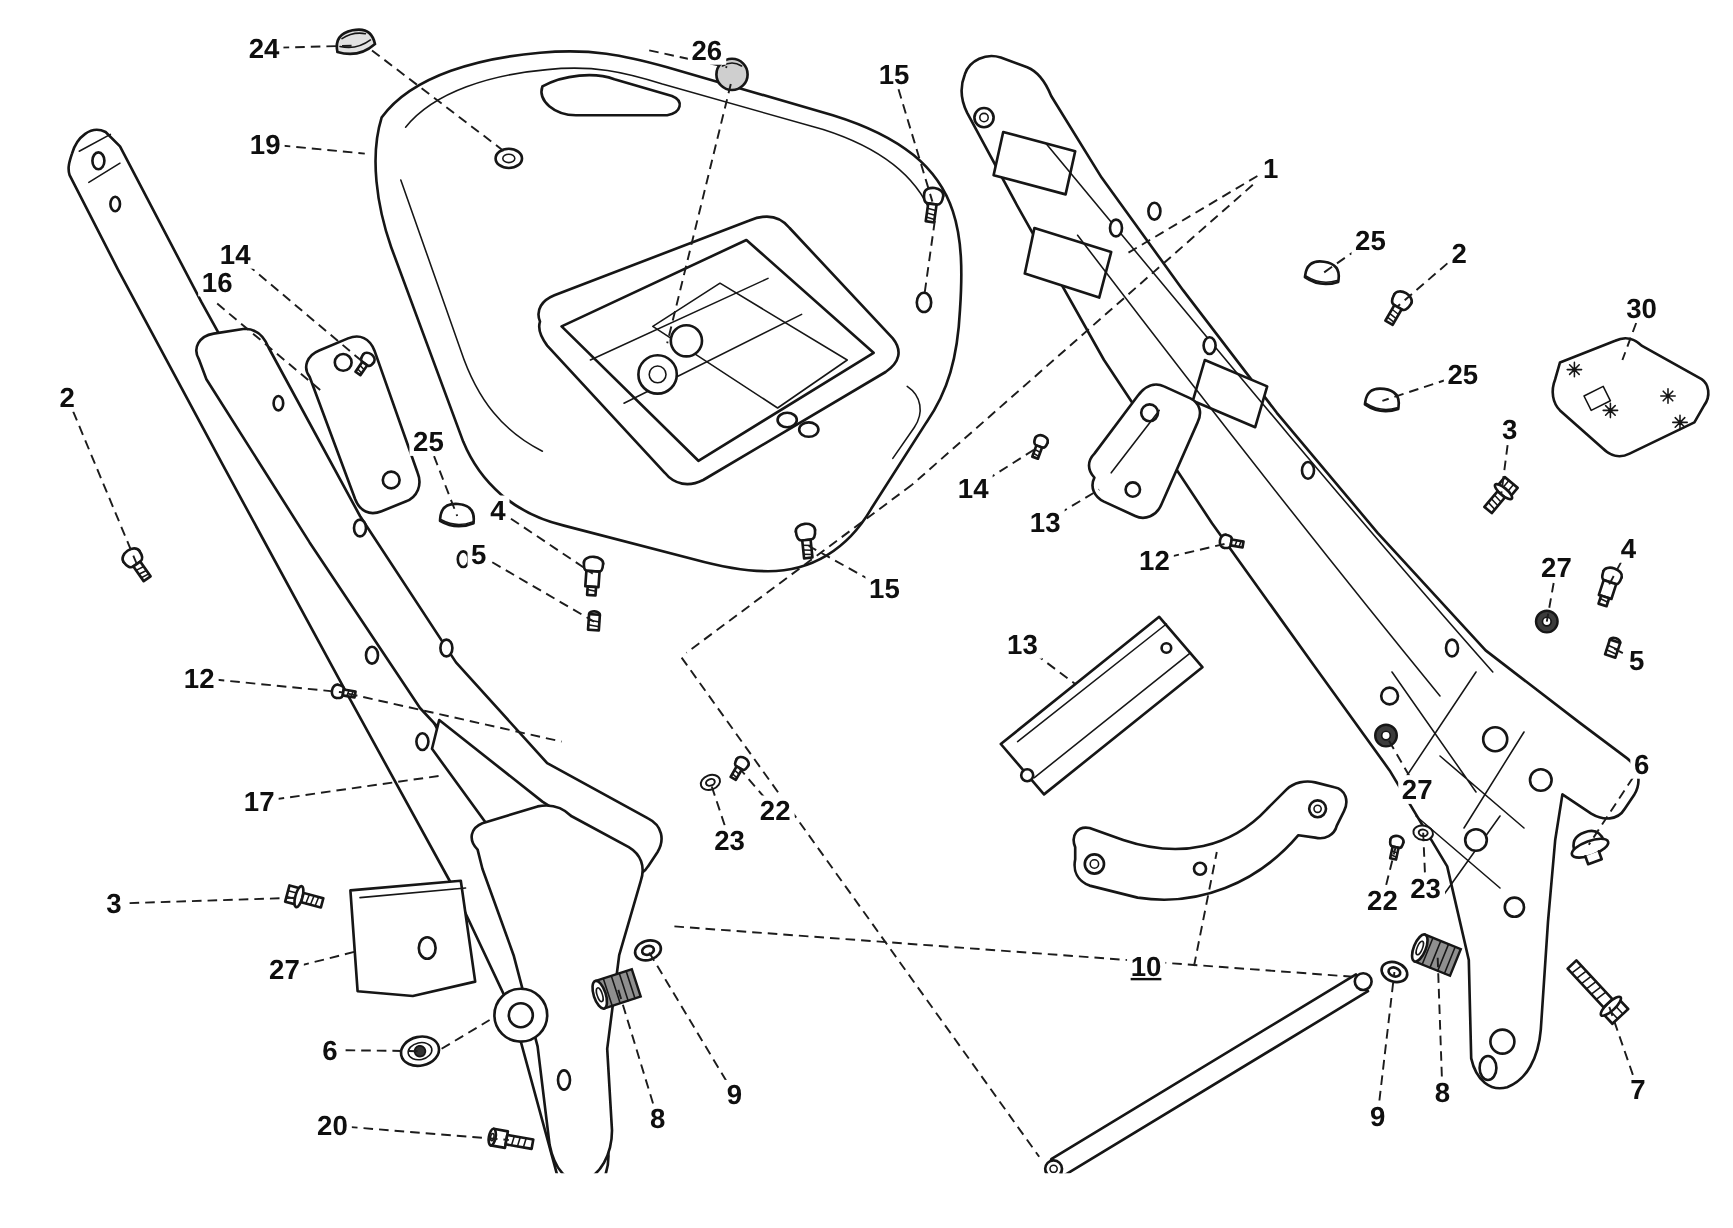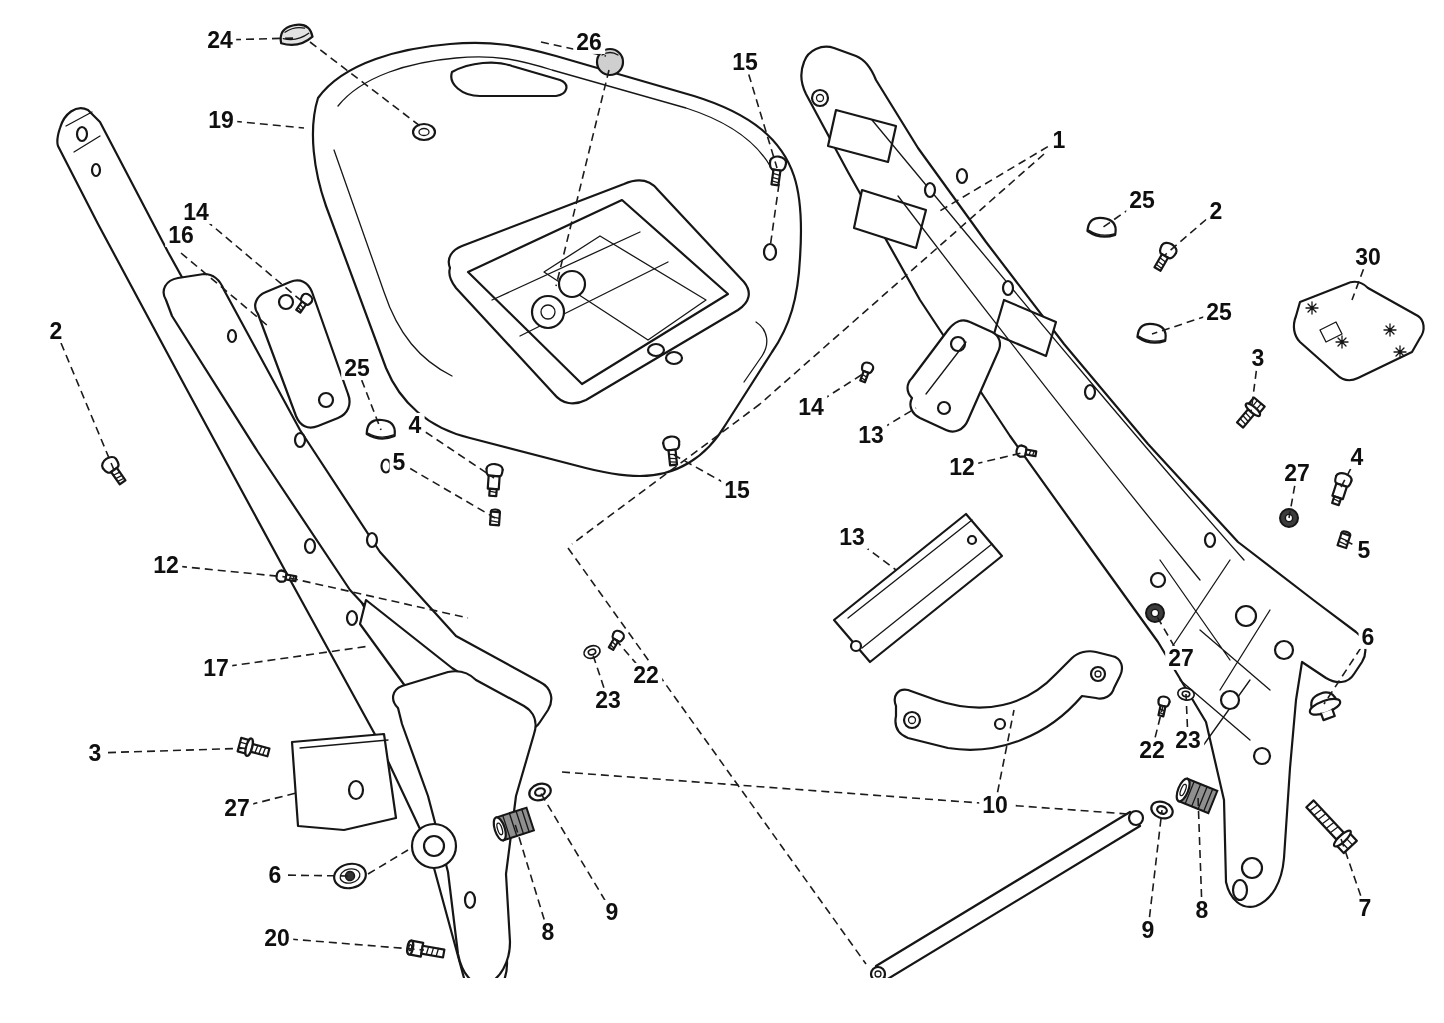--- a/index.html
+++ b/index.html
@@ -345,21 +345,21 @@
       <div class="callout" style="left: 1364px; top: 550px;">5</div>
       <div class="callout" style="left: 166px; top: 565px;">12</div>
       <div class="callout" style="left: 1368px; top: 637px;">6</div>
       <div class="callout" style="left: 1181px; top: 658px;">27</div>
       <div class="callout" style="left: 216px; top: 668px;">17</div>
       <div class="callout" style="left: 646px; top: 675px;">22</div>
       <div class="callout" style="left: 608px; top: 700px;">23</div>
       <div class="callout" style="left: 1188px; top: 740px;">23</div>
       <div class="callout" style="left: 1152px; top: 750px;">22</div>
       <div class="callout" style="left: 95px; top: 753px;">3</div>
-      <div class="callout" style="left: 995px; top: 805px;">10</div>
+      <div class="callout" style="left: 955px; top: 805px; text-decoration: underline;">10</div>
       <div class="callout" style="left: 237px; top: 808px;">27</div>
       <div class="callout" style="left: 275px; top: 875px;">6</div>
       <div class="callout" style="left: 1365px; top: 908px;">7</div>
       <div class="callout" style="left: 612px; top: 912px;">9</div>
       <div class="callout" style="left: 1202px; top: 910px;">8</div>
       <div class="callout" style="left: 1148px; top: 930px;">9</div>
       <div class="callout" style="left: 548px; top: 932px;">8</div>
       <div class="callout" style="left: 277px; top: 938px;">20</div>
     </div>
 

